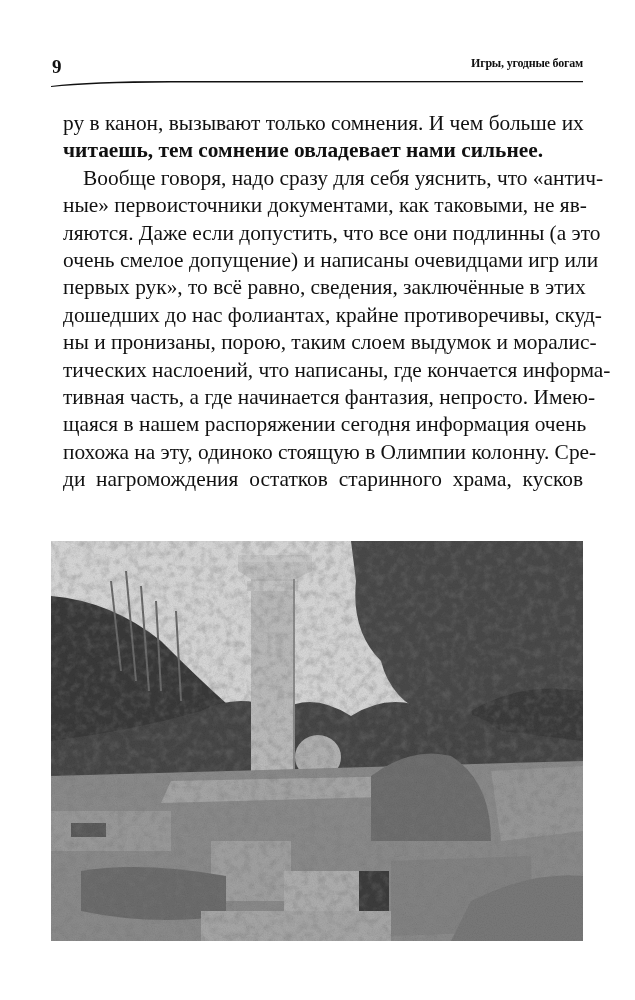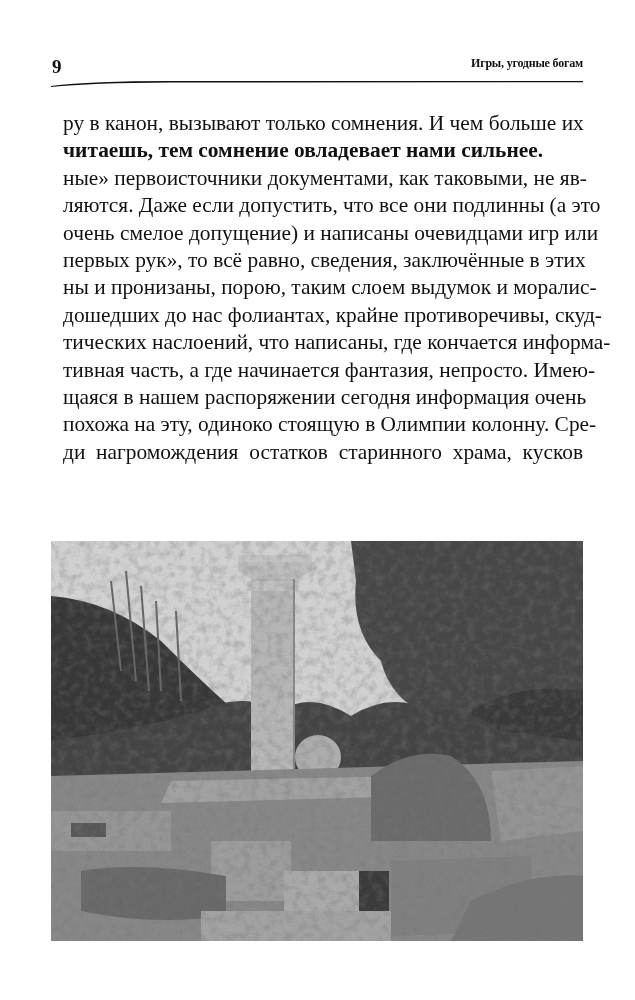--- a/index.html
+++ b/index.html
@@ -20,26 +20,27 @@
 
 <div class="page-number">9</div>
 <div class="running-title">Игры, угодные богам</div>
 <svg class="header-rule" viewBox="0 0 532 10" width="532" height="10">
   <path d="M0 7 Q 40 2 120 2 L 532 2 L 532 3.2 L 120 3.6 Q 40 4 0 8 Z" fill="#111"></path>
 </svg>
 
 <div class="body-text">
   <span class="line">ру в канон, вызывают только сомнения. И чем больше их</span>
   <span class="line last">читаешь, тем сомнение овладевает нами сильнее.</span>
+  <span class="line indent">Вообще говоря, надо сразу для себя уяснить, что «антич-</span>
   <span class="line">ные» первоисточники документами, как таковыми, не яв-</span>
   <span class="line">ляются. Даже если допустить, что все они подлинны (а это</span>
   <span class="line">очень смелое допущение) и написаны очевидцами игр или</span>
   <span class="line">первых рук», то всё равно, сведения, заключённые в этих</span>
+  <span class="line">дошедших до нас фолиантах, крайне противоречивы, скуд-</span>
   <span class="line">ны и пронизаны, порою, таким слоем выдумок и моралис-</span>
-  <span class="line">дошедших до нас фолиантах, крайне противоречивы, скуд-</span>
   <span class="line">тических наслоений, что написаны, где кончается информа-</span>
   <span class="line">тивная часть, а где начинается фантазия, непросто. Имею-</span>
   <span class="line">щаяся в нашем распоряжении сегодня информация очень</span>
   <span class="line">похожа на эту, одиноко стоящую в Олимпии колонну. Сре-</span>
   <span class="line">ди нагромождения остатков старинного храма, кусков</span>
 </div>
 
 <div class="photo">
   <svg width="532" height="400" viewBox="0 0 532 400">
     <defs>

